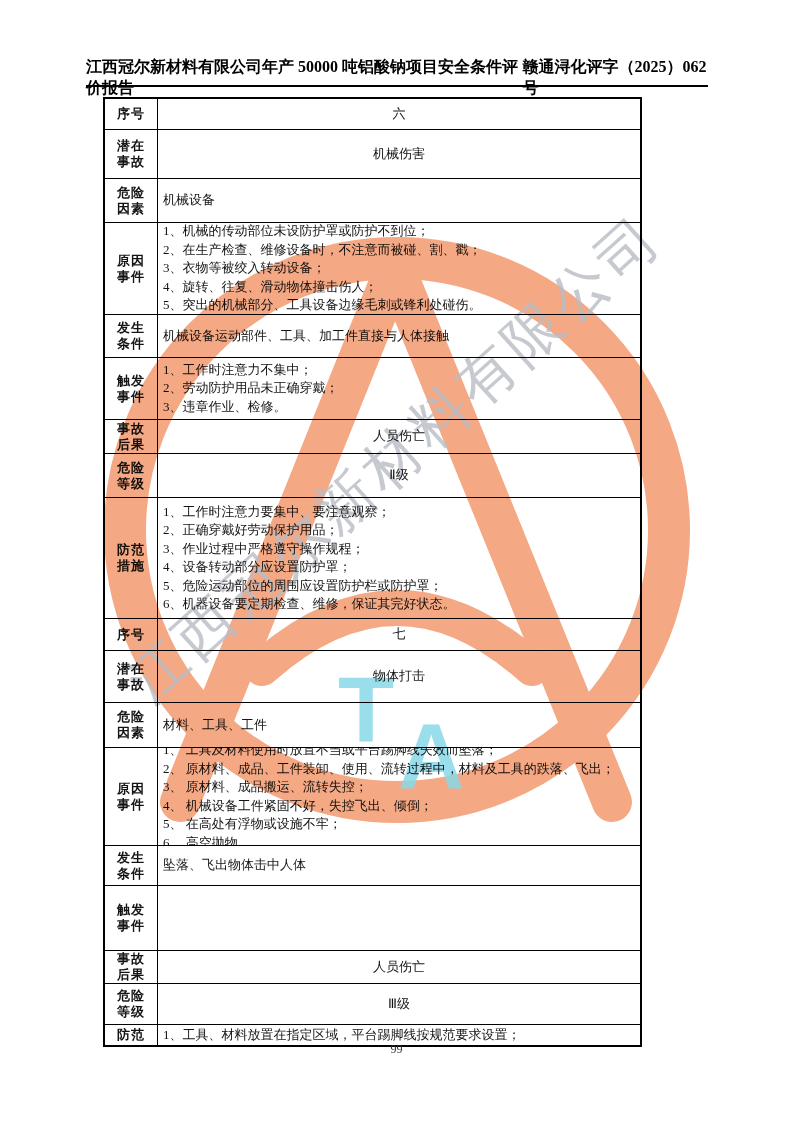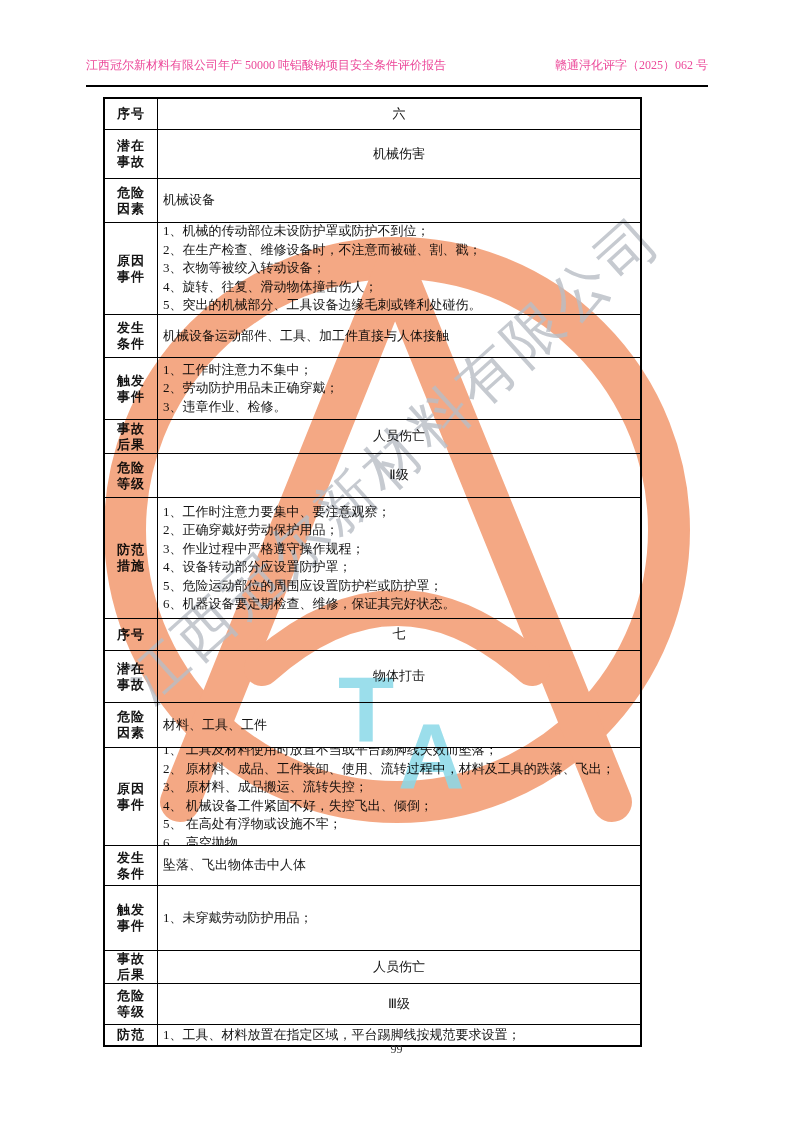--- a/index.html
+++ b/index.html
@@ -1,21 +1,21 @@
 <!DOCTYPE html>
 <html><head>
 <meta charset="utf-8">
 <style>
   html,body{margin:0;padding:0;background:#e8e8e8;}
   .page{position:relative;width:793px;height:1122px;background:#ffffff;overflow:hidden;
         font-family:"Liberation Serif",serif;color:#141414;}
 
   
   .doc-header{position:absolute;top:57px;left:86px;right:85px;display:flex;
-              justify-content:space-between;font-size:12px;font-weight:normal;color:#ec4899;}
+              justify-content:space-between;font-size:16px;font-weight:bold;color:#000000;}
   .header-rule{position:absolute;top:85px;left:86px;width:622px;height:2px;background:#000;}
 
   
   .risk-table{position:absolute;top:97px;left:103px;width:539px;border:2px solid #000;
               box-sizing:border-box;background:transparent;}
   .tr{display:flex;box-sizing:border-box;border-top:1px solid #000;overflow:hidden;}
   .tr:first-child{border-top:none;}
   .th{width:52px;flex:0 0 52px;border-right:1px solid #000;display:flex;flex-direction:column;
       justify-content:center;align-items:center;font-family:"Liberation Sans",sans-serif;
       font-weight:bold;font-size:13px;line-height:16px;letter-spacing:1px;}
@@ -182,21 +182,20 @@
         <div class="td">
           <div class="line">坠落、飞出物体击中人体</div>
         </div>
       </div>
       <div class="tr" style="height: 65px;">
         <div class="th">
           <span>触发</span>
           <span>事件</span>
         </div>
         <div class="td">
-          <div class="line">1、未穿戴劳动防护用品；</div>
         </div>
       </div>
       <div class="tr" style="height: 33px;">
         <div class="th">
           <span>事故</span>
           <span>后果</span>
         </div>
         <div class="td center">
           <div class="line">人员伤亡</div>
         </div>

